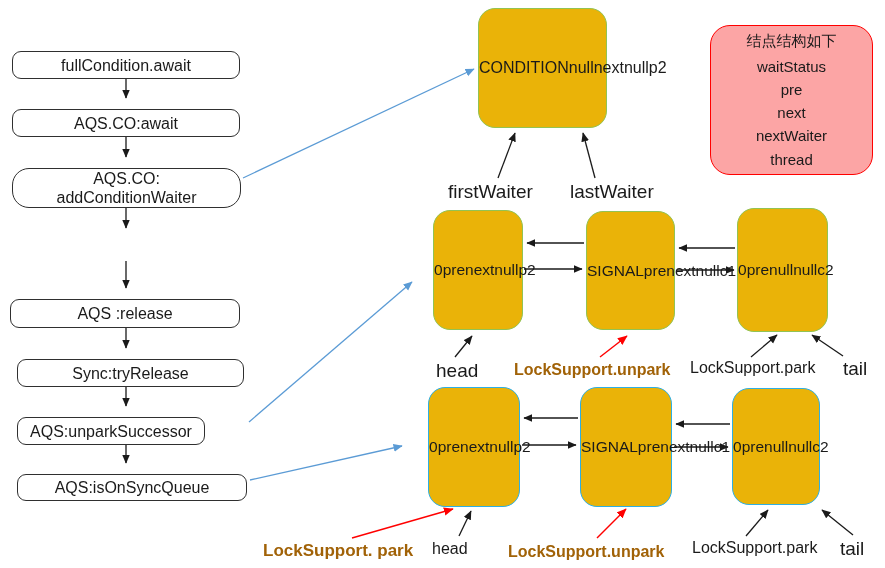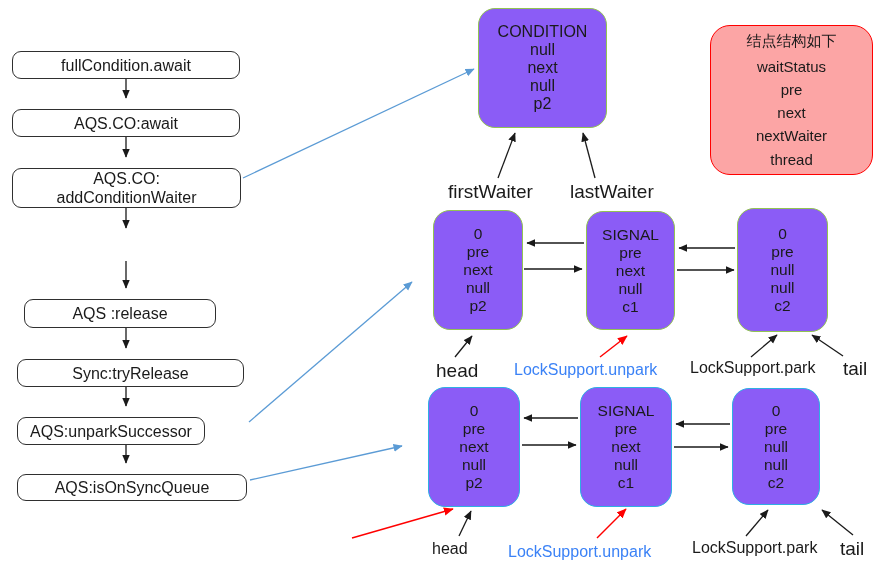--- a/index.html
+++ b/index.html
@@ -7,33 +7,33 @@
     position:relative;width:885px;height:568px;background:#ffffff;overflow:hidden;
     font-family:"Liberation Sans","DejaVu Sans",sans-serif;color:#1a1a1a;
   }
   #arrows{position:absolute;left:0;top:0;width:885px;height:568px;z-index:1;}
   .fbox{
     position:absolute;z-index:2;background:#ffffff;border:1px solid #2f2f2f;border-radius:9px;
     display:flex;flex-direction:column;align-items:center;justify-content:center;
     font-size:16px;line-height:19px;text-align:center;box-sizing:border-box;margin-top:7px;
   }
   .qnode{
-    position:absolute;z-index:2;background:#8b5cf6;border-radius:17px;
-    display:flex;flex-direction:column;align-items:center;justify-content:center;
+    position:absolute;z-index:2;background:#eab308;border-radius:17px;
+    display:flex;align-items:center;justify-content:space-between;
     font-size:15.5px;text-align:center;box-sizing:border-box;
   }
   .qnode.green{border:1.6px solid #92c353;}
   .qnode.blue{border:1.6px solid #2fafe3;}
   .legend{
     position:absolute;z-index:2;background:#fca5a5;border:1.6px solid #ff0000;border-radius:20px;
     display:flex;flex-direction:column;align-items:center;justify-content:space-evenly;
     font-size:15px;text-align:center;box-sizing:border-box;
   }
   .lbl{position:absolute;z-index:2;font-size:19px;white-space:nowrap;}
-  .lbl.red{color:#3b82f6;}
+  .lbl.red{color:#a16207;font-weight:bold;}
 </style>
 </head>
 <body>
 
 <div id="stage">
 
   <svg id="arrows" width="885" height="568" viewBox="0 0 885 568">
     <defs>
       <marker id="mb" markerWidth="8" markerHeight="8" refX="6.5" refY="3" orient="auto">
         <path d="M0,0 L7,3 L0,6 z" fill="#1a1a1a"></path>
@@ -82,25 +82,25 @@
     <line x1="746" y1="536" x2="768" y2="510" stroke="#1a1a1a" stroke-width="1.3" marker-end="url(#mb)"></line>
     <line x1="853" y1="535" x2="822" y2="510" stroke="#1a1a1a" stroke-width="1.3" marker-end="url(#mb)"></line>
   </svg>
 
   <div class="fbox" style="left:12px;top:44px;width:228px;height:28px;">
     <div>fullCondition.await</div>
   </div>
   <div class="fbox" style="left:12px;top:102px;width:228px;height:28px;">
     <div>AQS.CO:await</div>
   </div>
-  <div class="fbox" style="left:12px;top:161px;width:229px;height:40px;">
+  <div class="fbox" style="left:12px;top:161px;width:229px;height:40px;border-radius:17px;">
     <div>AQS.CO:</div>
     <div>addConditionWaiter</div>
   </div>
-  <div class="fbox" style="left:24px;top:292px;width:192px;height:29px;">
+  <div class="fbox" style="left:10px;top:292px;width:230px;height:29px;">
     <div>AQS :release</div>
   </div>
   <div class="fbox" style="left:17px;top:352px;width:227px;height:28px;">
     <div>Sync:tryRelease</div>
   </div>
   <div class="fbox" style="left:17px;top:410px;width:188px;height:28px;">
     <div>AQS:unparkSuccessor</div>
   </div>
   <div class="fbox" style="left:17px;top:467px;width:230px;height:27px;">
     <div>AQS:isOnSyncQueue</div>
@@ -165,18 +165,19 @@
     <div>null</div>
     <div>c1</div>
   </div>
   <div class="qnode blue" style="left:732px;top:388px;width:88px;height:117px;">
     <div>0</div>
     <div>pre</div>
     <div>null</div>
     <div>null</div>
     <div>c2</div>
   </div>
+  <div class="lbl red" style="left:263px;top:541px;font-size:17px;">LockSupport. park</div>
   <div class="lbl" style="left:432px;top:540px;font-size:16px;">head</div>
   <div class="lbl red" style="left:508px;top:543px;font-size:16px;">LockSupport.unpark</div>
   <div class="lbl" style="left:692px;top:539px;font-size:16px;">LockSupport.park</div>
   <div class="lbl" style="left:840px;top:538px;">tail</div>
 
 </div>
 
 </body></html>

